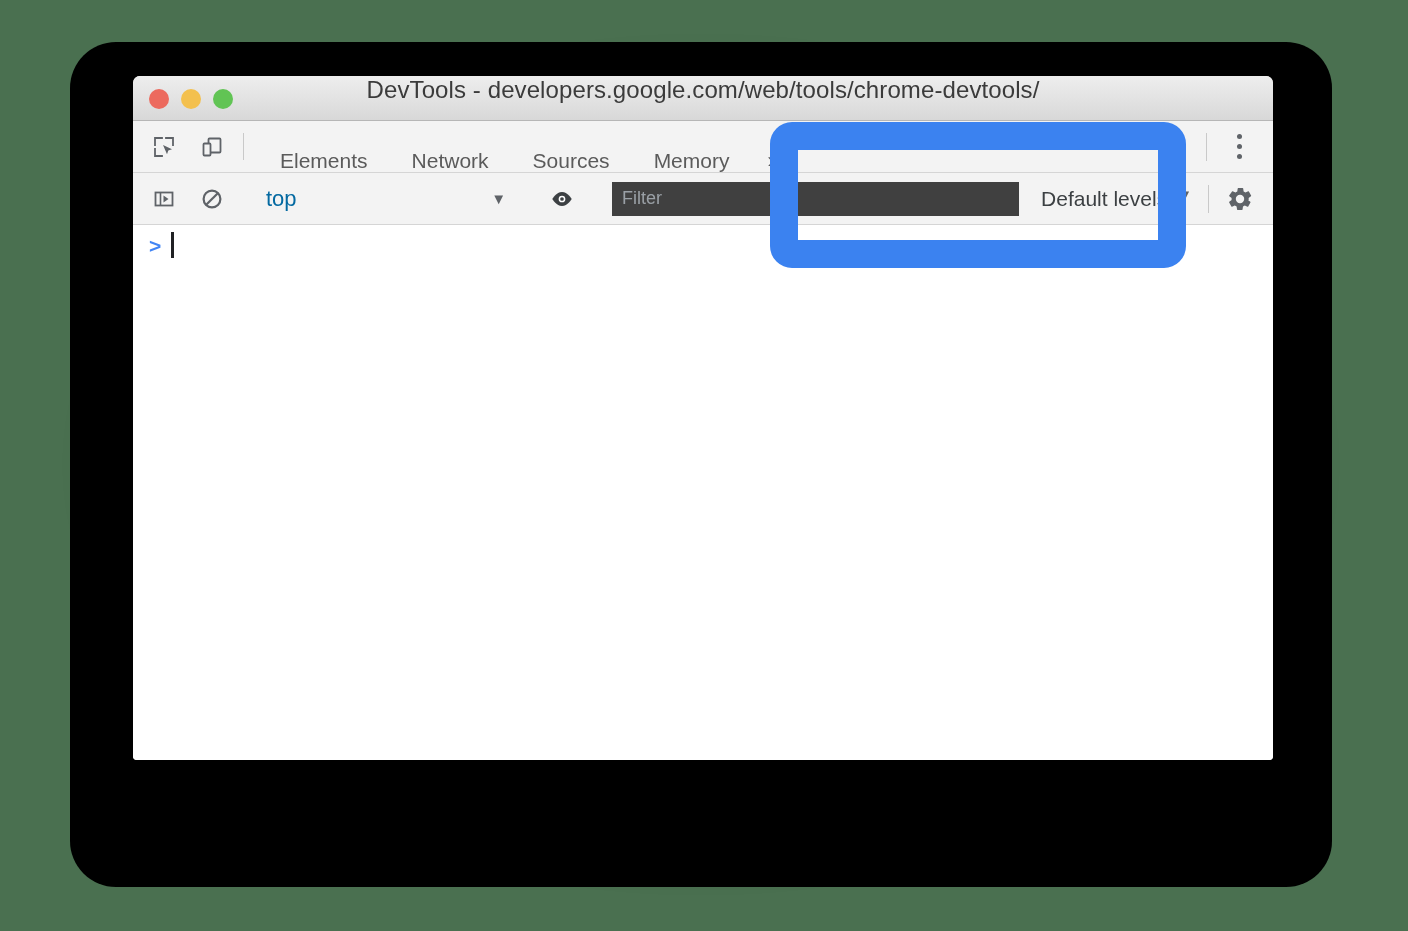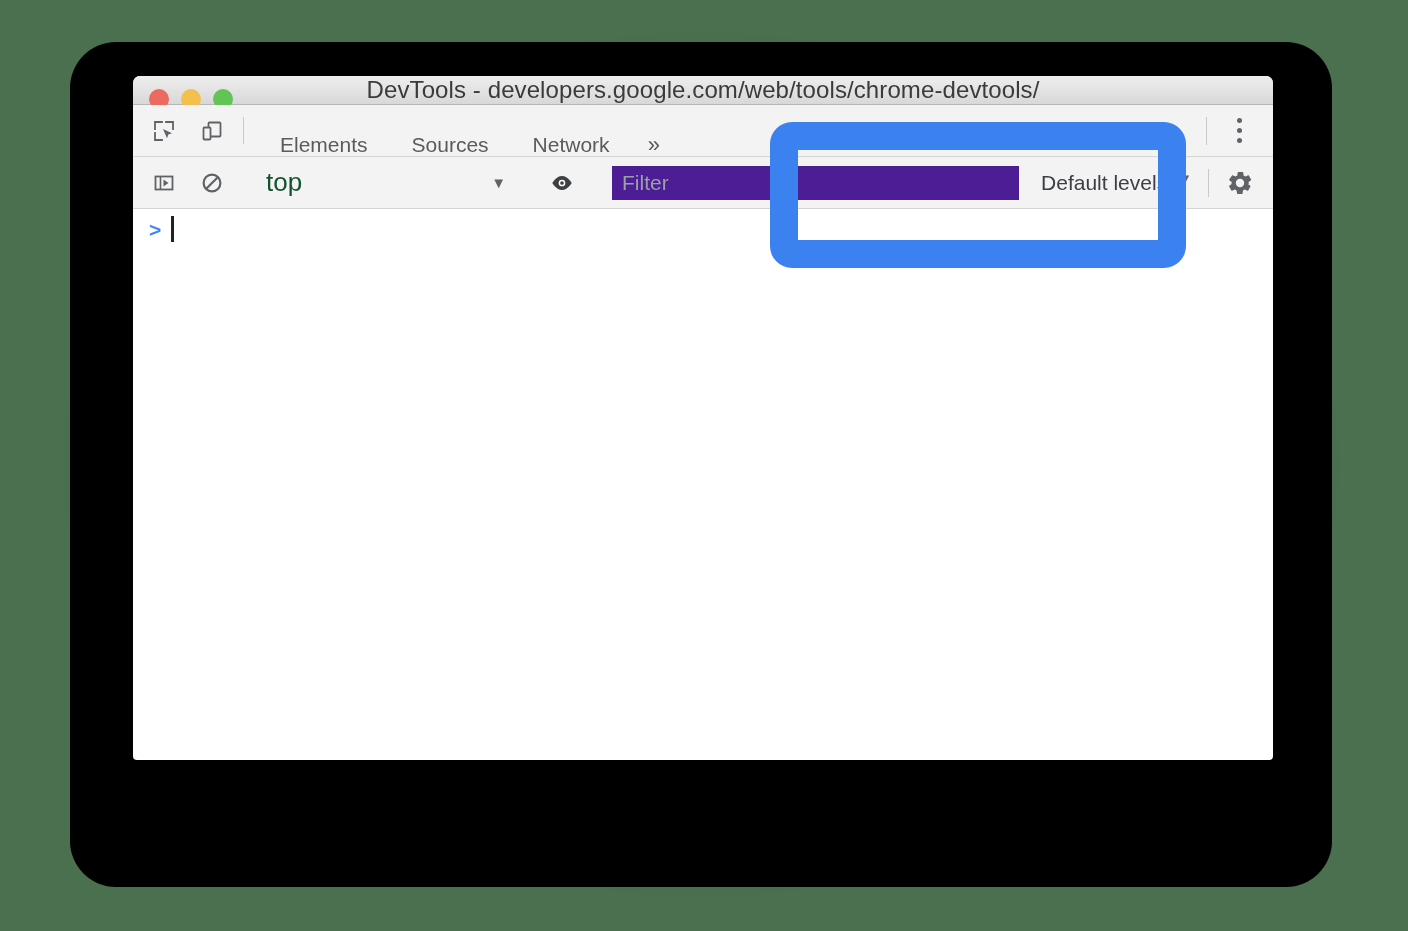--- a/index.html
+++ b/index.html
@@ -48,21 +48,21 @@
     height: 684px;
     background: #ffffff;
     border-radius: 7px 7px 4px 4px;
     overflow: hidden;
     box-shadow: 0 2px 10px rgba(0,0,0,0.45);
   }
 
   
   .titlebar {
     position: relative;
-    height: 29px;
+    height: 45px;
     background: linear-gradient(to bottom, #eeeeee 0%, #e2e2e2 55%, #d8d8d8 100%);
     border-bottom: 1px solid #b6b6b6;
     display: flex;
     align-items: flex-start;
   }
 
   .traffic {
     position: absolute;
     left: 16px;
     top: 0;
@@ -183,40 +183,40 @@
   }
 
   .ctx-select {
     display: flex;
     align-items: center;
     flex: 0 0 258px;
     height: 34px;
     padding: 0 10px 0 8px;
   }
   .ctx-label {
-    font-size: 26px;
-    color: #14532d;
+    font-size: 22px;
+    color: #0369a1;
     flex: 1;
   }
   .caret {
     font-size: 15px;
     color: #5f6368;
     line-height: 1;
   }
 
   .filter-input {
     flex: 1;
     min-width: 0;
     height: 34px;
     margin-right: 6px;
-    background: #4c1d95;
+    background: #404040;
     display: flex;
     align-items: center;
     padding: 0 10px;
-    font-size: 21px;
+    font-size: 18px;
     color: #9aa0a6;
   }
 
   .levels {
     display: flex;
     gap: 10px;
     padding: 0 16px;
     font-size: 21px;
     color: #3c4043;
     white-space: nowrap;
@@ -300,24 +300,27 @@
         </svg>
       </span>
     </div>
     <div class="vdiv"></div>
 
     <div class="tabs">
       <div class="tab">
         <span>Elements</span>
       </div>
       <div class="tab">
+        <span>Network</span>
+      </div>
+      <div class="tab">
         <span>Sources</span>
       </div>
       <div class="tab">
-        <span>Network</span>
+        <span>Memory</span>
       </div>
       <div class="tab more">»</div>
     </div>
 
     <div class="tabbar-right">
       <div class="vdiv" style="height:28px;margin:0 14px 0 0;"></div>
       <span class="kebab">
         <i></i>
           <i></i>
           <i></i>

